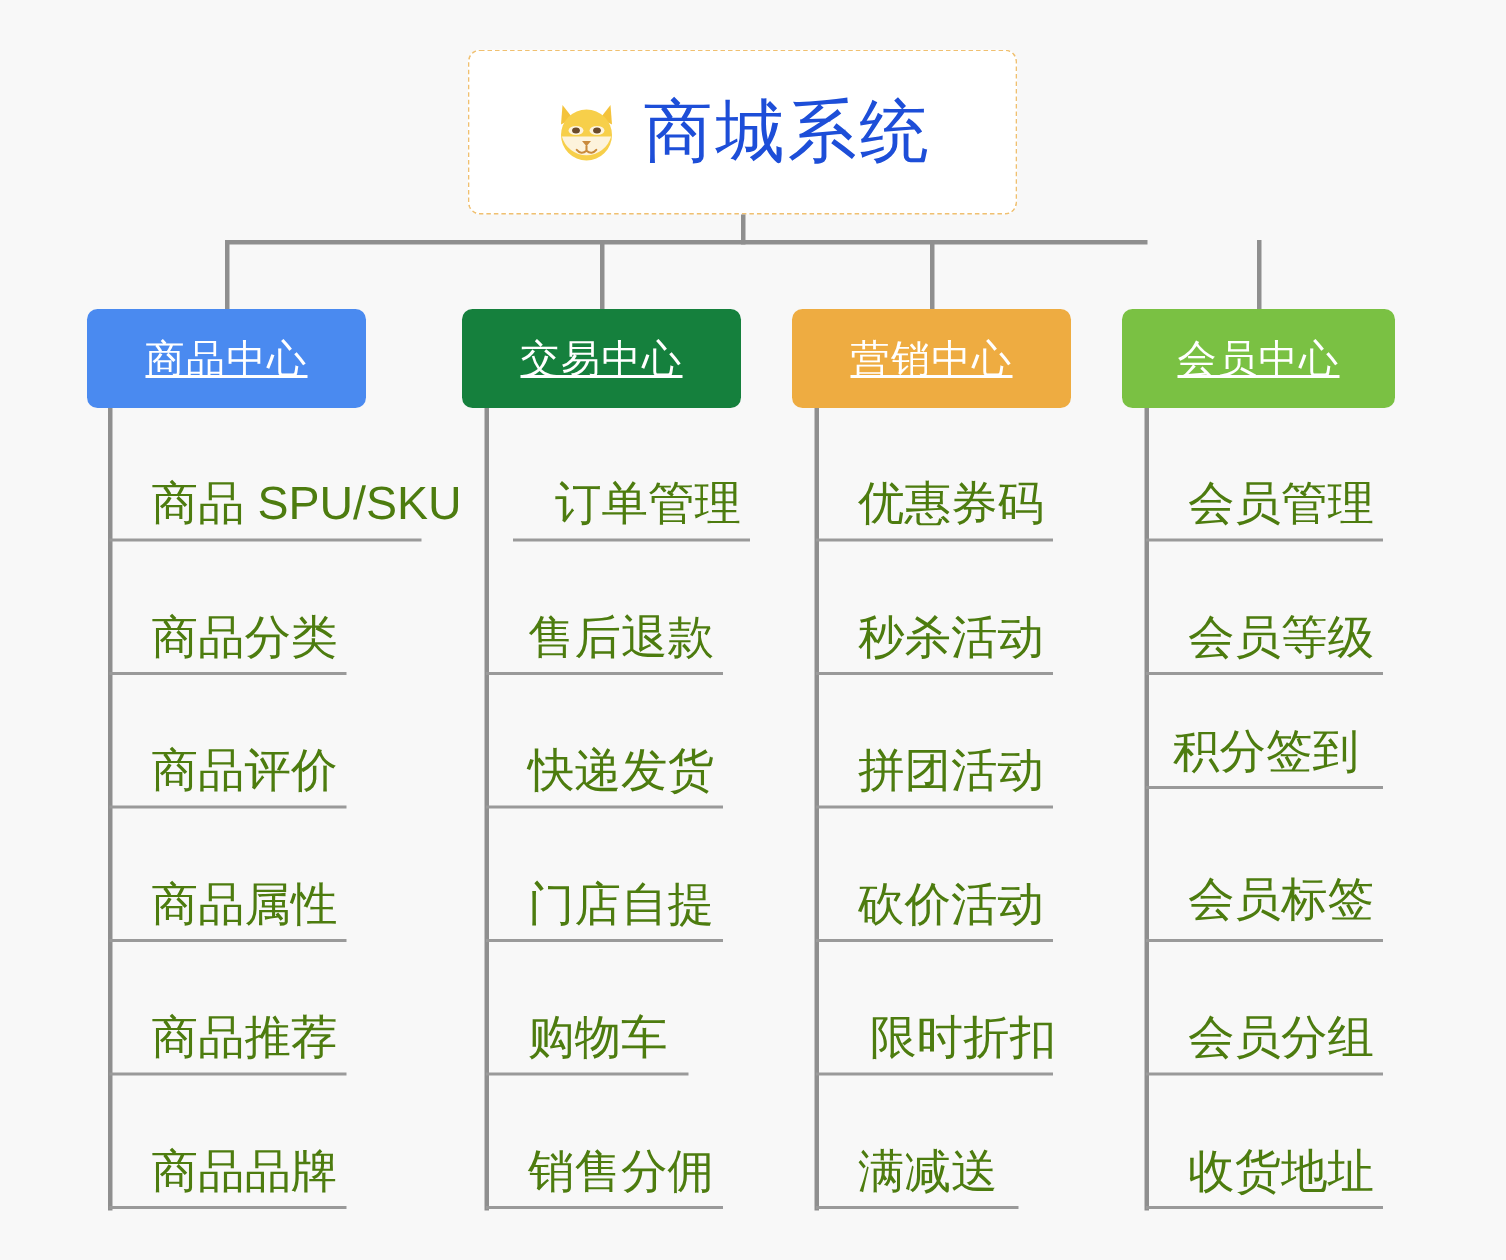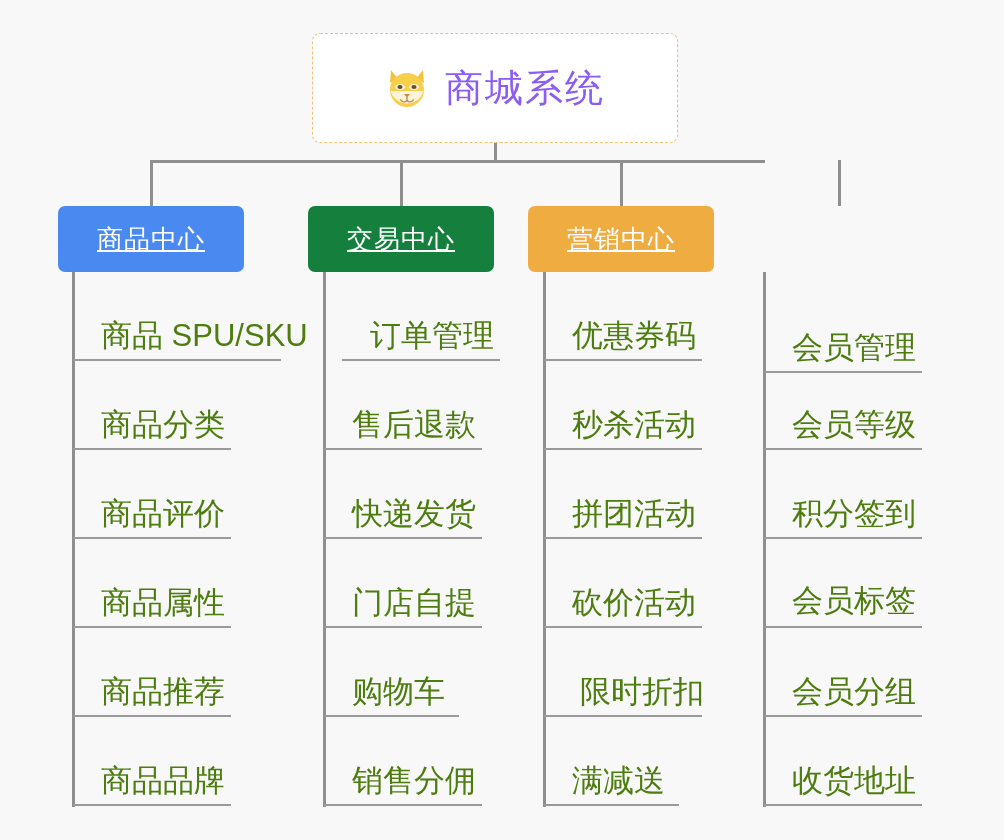--- a/index.html
+++ b/index.html
@@ -43,22 +43,22 @@
     position: relative;
     flex: 0 0 auto;
   }
   
   .shiba {
     position: absolute;
     left: 0; top: 2px;
     width: 44px; height: 42px;
   }
   .root-title {
-    font-size: 38px;
-    color: #8b5cf6;
+    font-size: 46px;
+    color: #1d4ed8;
     letter-spacing: 2px;
     white-space: nowrap;
   }
 
   
   .conn {
     position: absolute;
     background: #8f8f8f;
   }
   .conn-v { width: 3px; }
@@ -143,20 +143,23 @@
 
   <div class="cat-box" style="left: 58px; width: 186px; background: rgb(74, 138, 240);">
     <span>商品中心</span>
   </div>
   <div class="cat-box" style="left: 308px; width: 186px; background: #15803d;">
     <span>交易中心</span>
   </div>
   <div class="cat-box" style="left: 528px; width: 186px; background: rgb(238, 172, 65);">
     <span>营销中心</span>
   </div>
+  <div class="cat-box" style="left: 748px; width: 182px; background: rgb(122, 193, 67);">
+    <span>会员中心</span>
+  </div>
 
   <div id="leaf-layer">
       <div class="leaf-col" style="left: 72px;">
         <div class="leaf-stem" style="height: 535px;"></div>
         <div class="leaf-item" style="top: 0px; width: 208px;">
           <span class="leaf-label">商品 SPU/SKU</span>
         </div>
         <div class="leaf-item" style="top: 89px; width: 158px;">
           <span class="leaf-label">商品分类</span>
         </div>
@@ -210,27 +213,27 @@
         </div>
         <div class="leaf-item" style="top: 356px; width: 158px; padding-left: 36px;">
           <span class="leaf-label">限时折扣</span>
         </div>
         <div class="leaf-item" style="top: 445px; width: 135px;">
           <span class="leaf-label">满减送</span>
         </div>
       </div>
       <div class="leaf-col" style="left: 763px;">
         <div class="leaf-stem" style="height: 535px;"></div>
-        <div class="leaf-item" style="top: 12px; width: 158px; text-align: right;">
+        <div class="leaf-item" style="top: 0px; width: 158px; text-align: right;">
           <span class="leaf-label">会员管理</span>
         </div>
         <div class="leaf-item" style="top: 89px; width: 158px; padding-left: 28px;">
           <span class="leaf-label">会员等级</span>
         </div>
-        <div class="leaf-item" style="top: 178px; width: 158px;">
+        <div class="leaf-item" style="top: 165px; width: 158px; justify-content: flex-end;">
           <span class="leaf-label">积分签到</span>
         </div>
         <div class="leaf-item" style="top: 267px; width: 158px; font-family: Liberation Mono, monospace;">
           <span class="leaf-label">会员标签</span>
         </div>
         <div class="leaf-item" style="top: 356px; width: 158px;">
           <span class="leaf-label">会员分组</span>
         </div>
         <div class="leaf-item" style="top: 445px; width: 158px;">
           <span class="leaf-label">收货地址</span>

